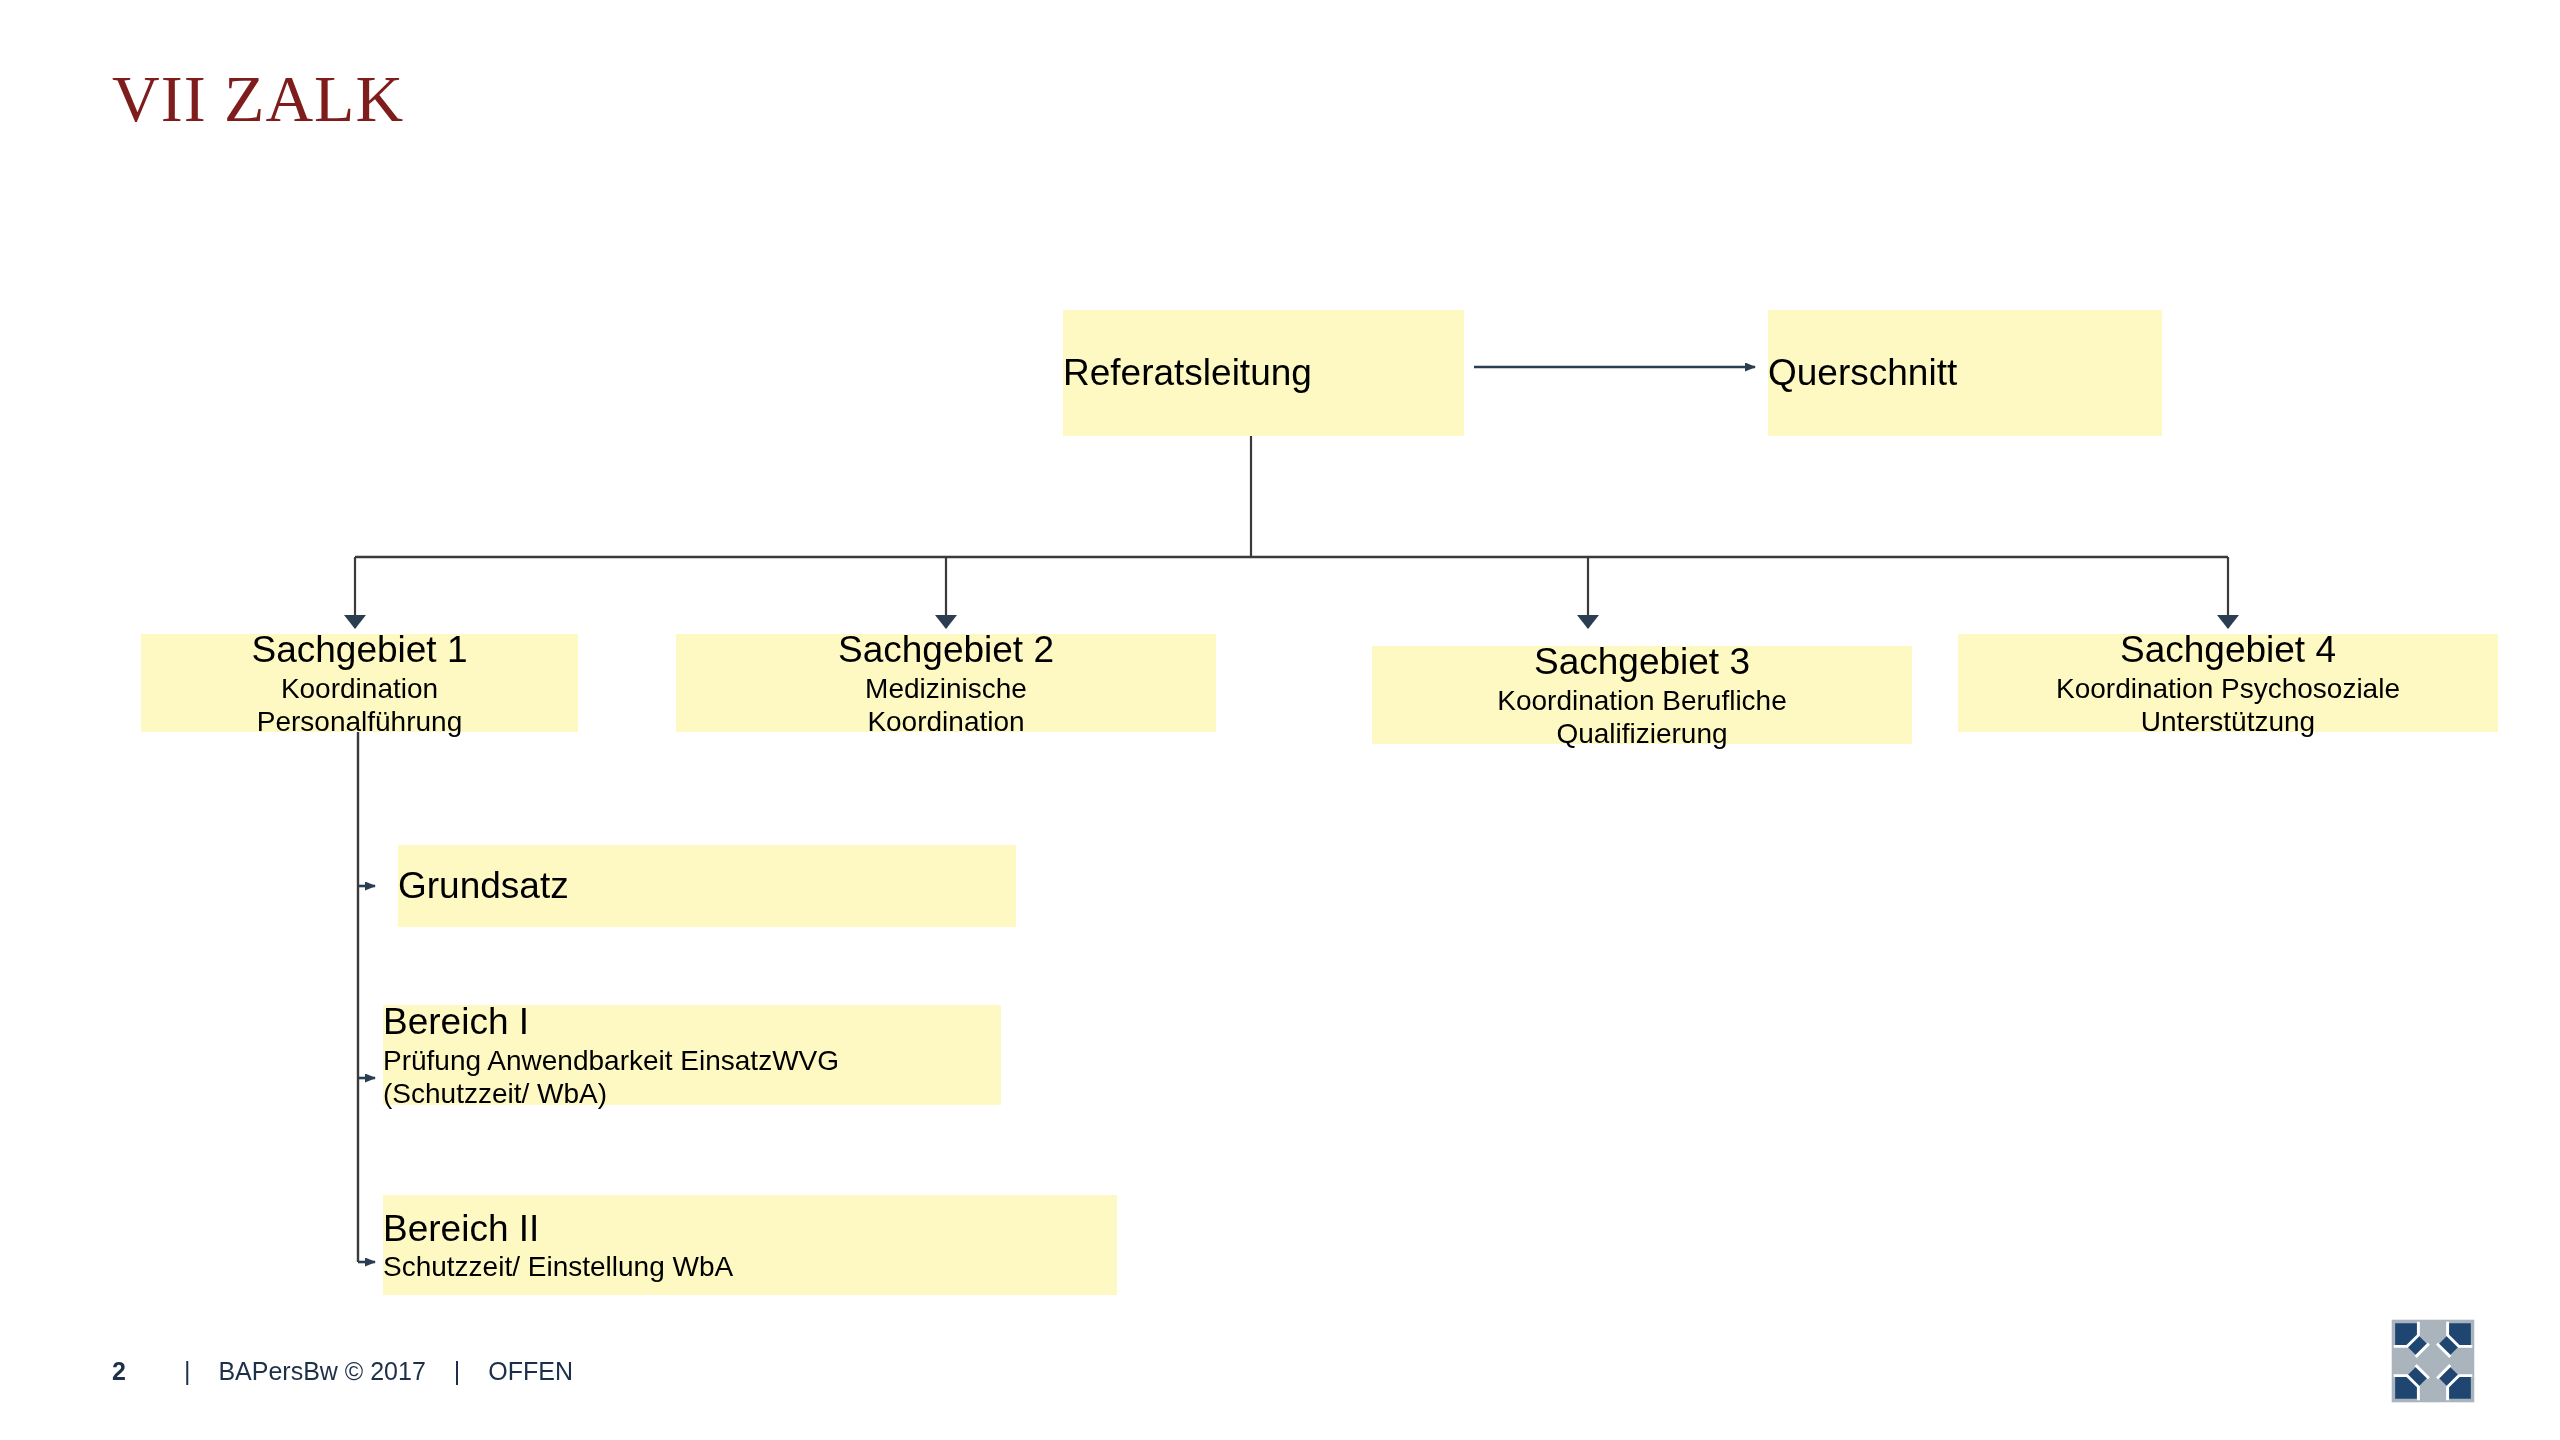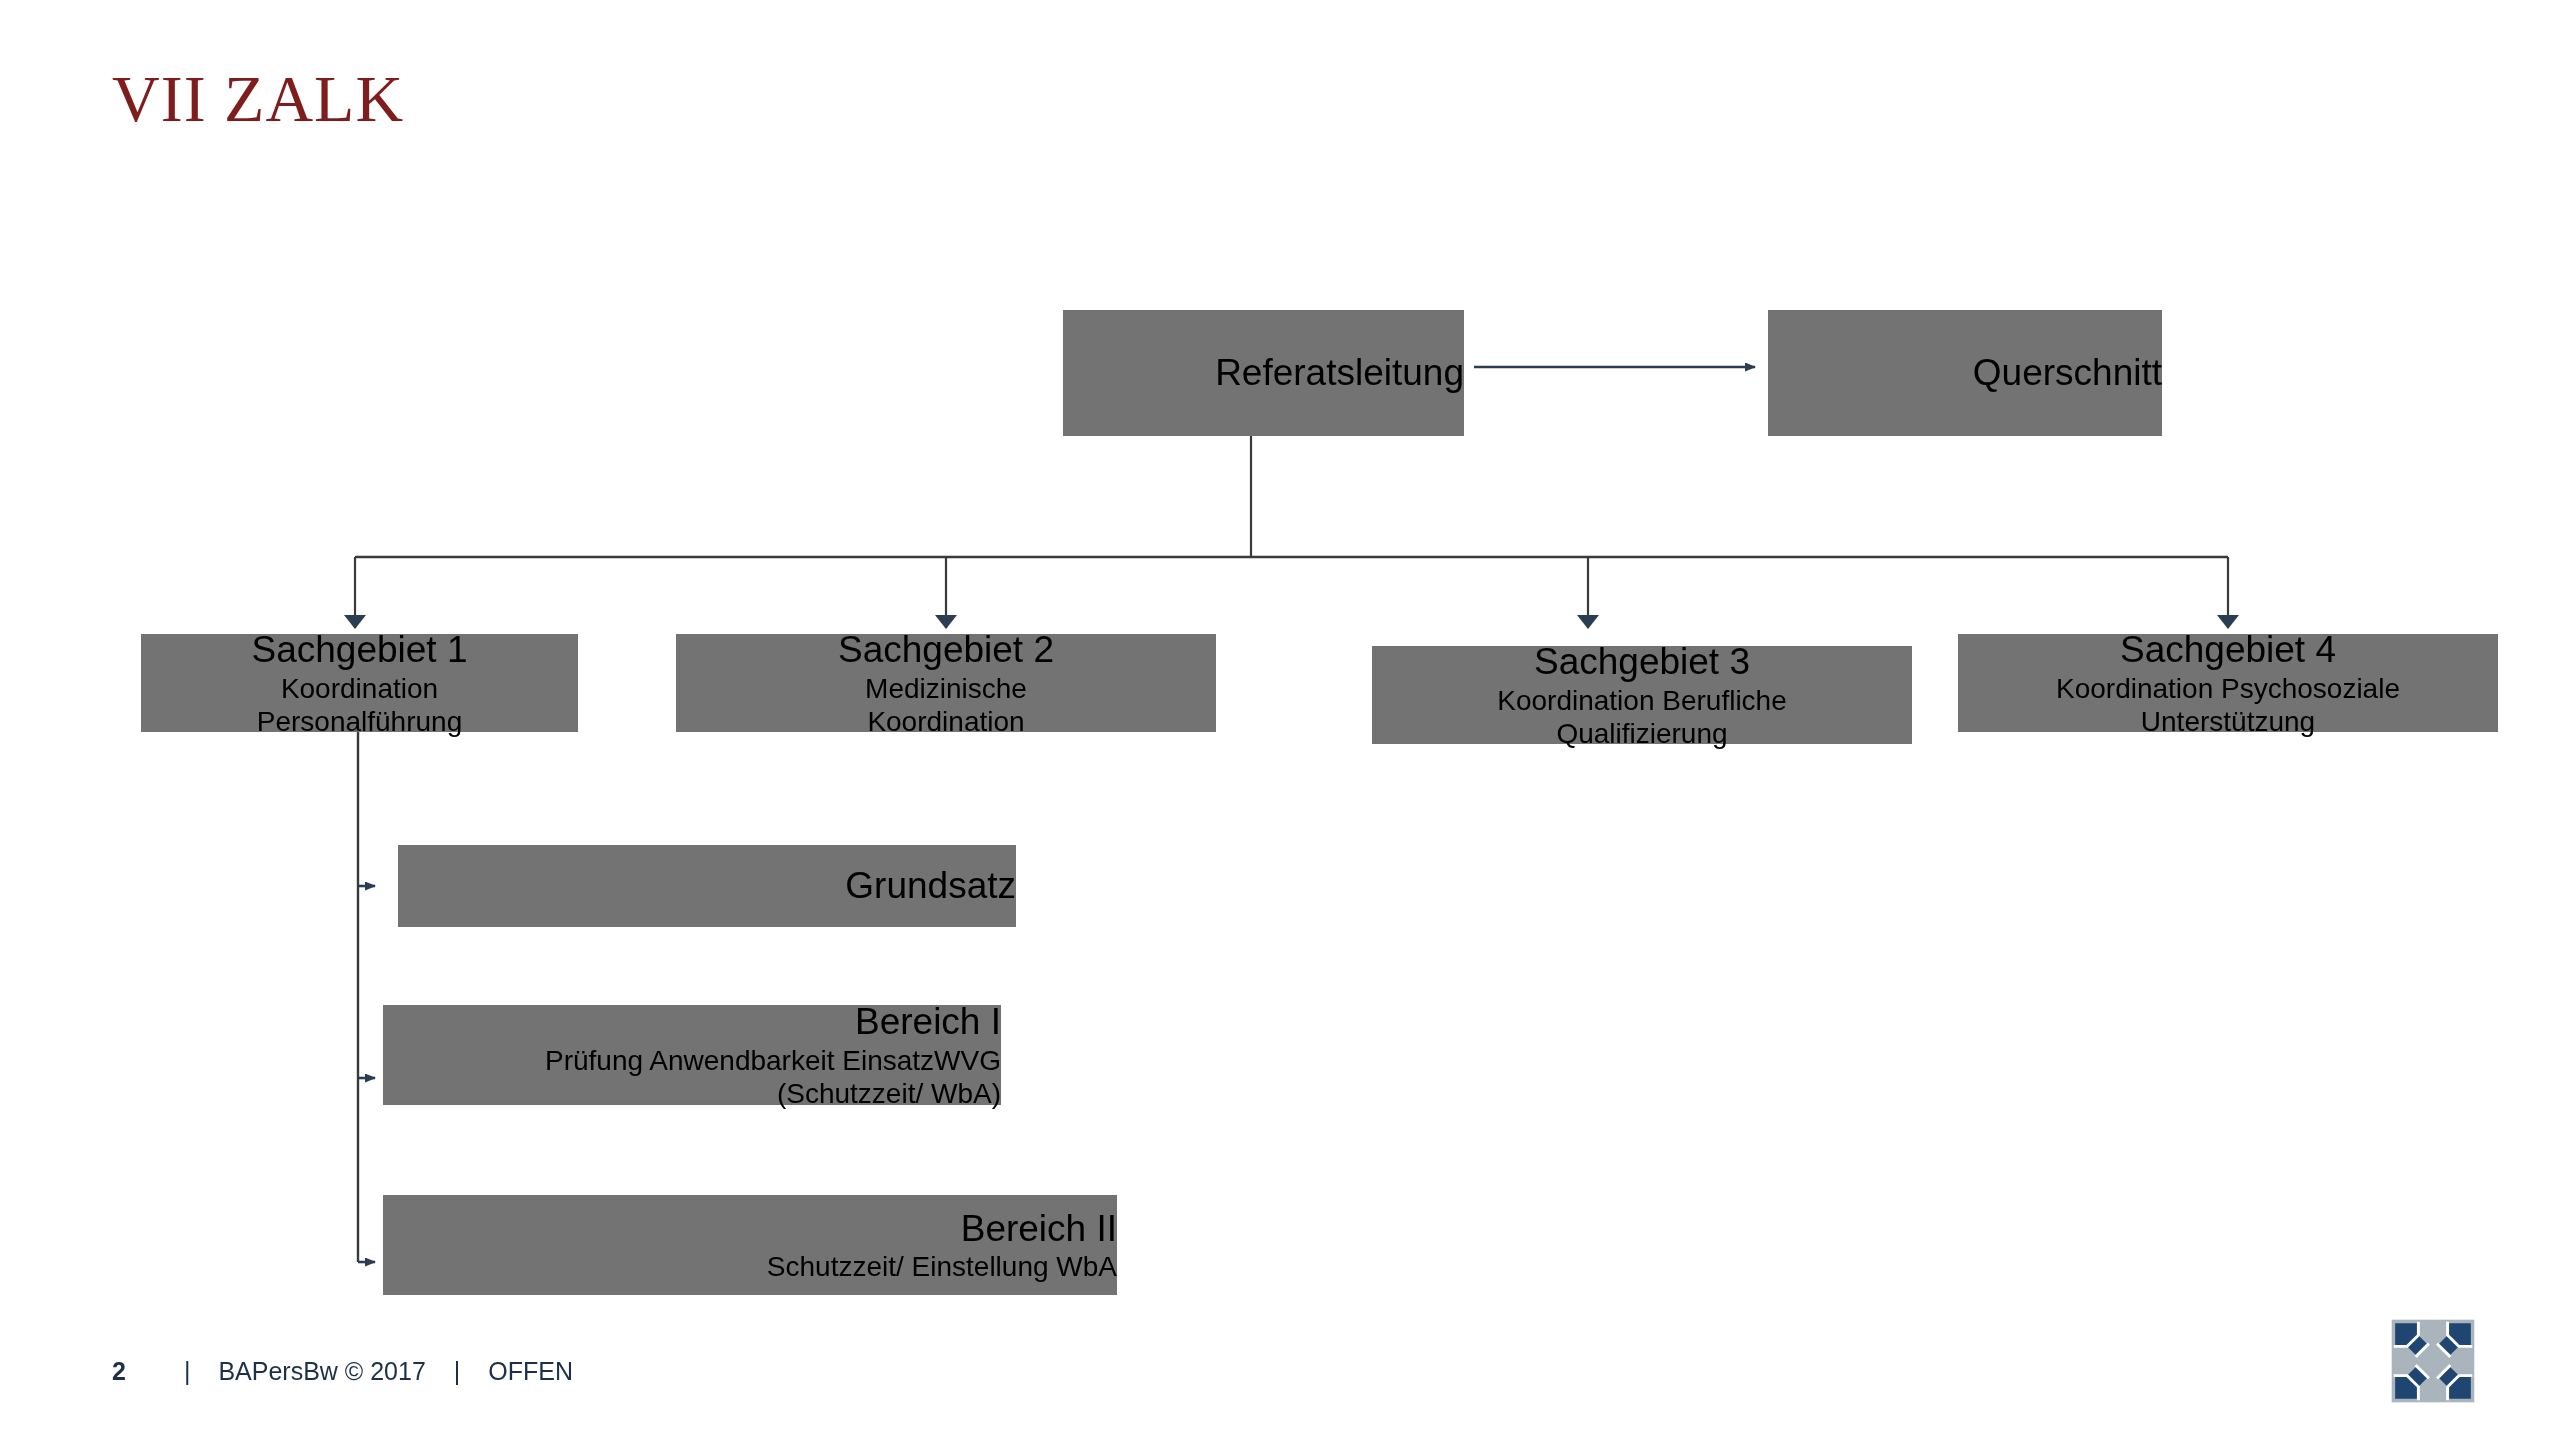--- a/index.html
+++ b/index.html
@@ -26,25 +26,25 @@
     font-weight: 400;
     letter-spacing: 1px;
     color: #7f1d1d;
     white-space: nowrap;
     margin-top: 25px;
   }
 
   
   .node {
     position: absolute;
-    background: #737373;
+    background: #fef9c3;
     box-sizing: border-box;
     display: flex;
     flex-direction: column;
-    align-items: flex-end;
+    align-items: flex-start;
     justify-content: center;
     color: #000000;
     text-align: center;
     line-height: 1.18;
     overflow: visible;
   }
   .node .node-title {
     font-size: 37px;
     font-weight: 400;
     white-space: nowrap;

